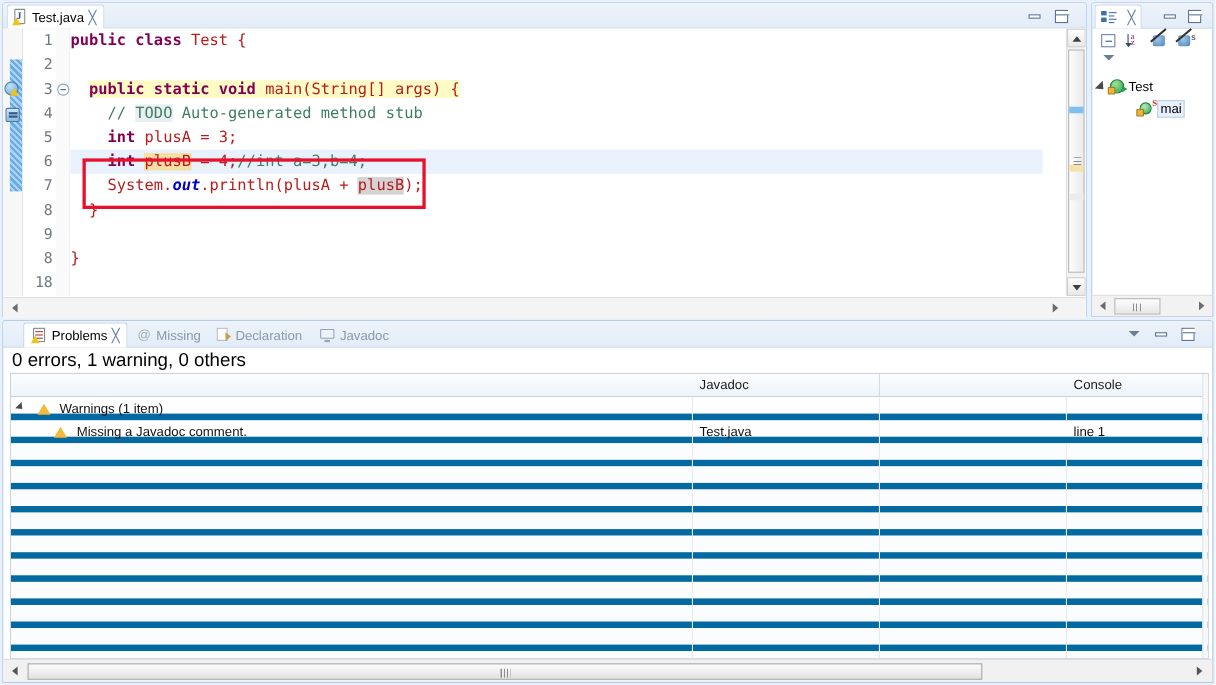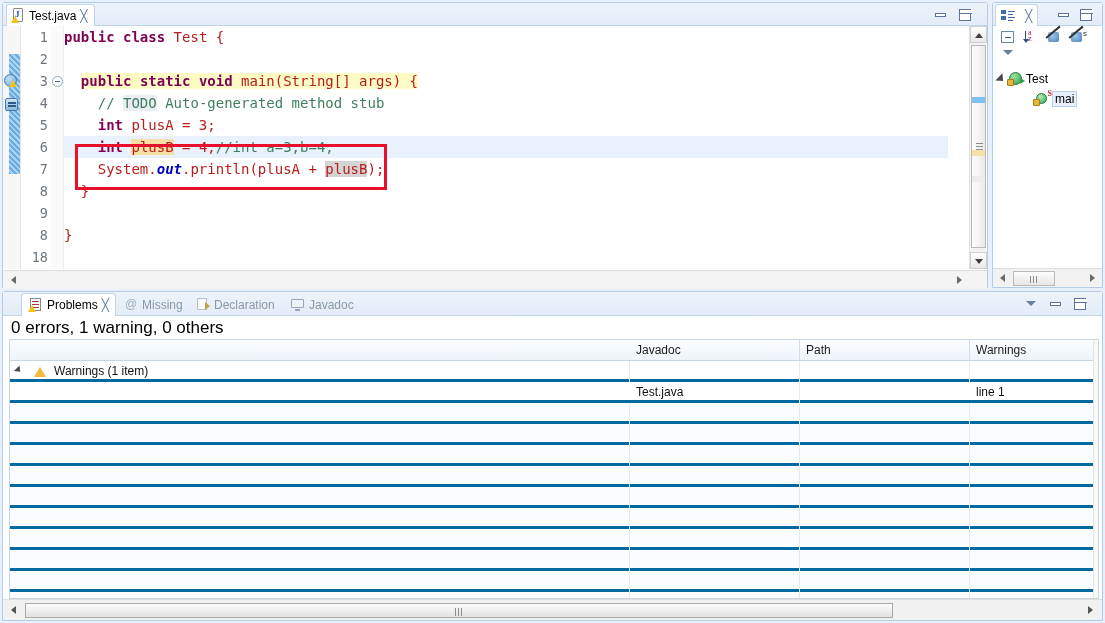--- a/index.html
+++ b/index.html
@@ -505,21 +505,21 @@
   .sort-ind {
     position: absolute; left: 310px; top: 5px;
     width: 0; height: 0;
     border-left: 4px solid transparent;
     border-right: 4px solid transparent;
     border-bottom: 5px solid #9aa8b6;
   }
   #ptable-body { position: relative; }
   .ptrow {
     position: relative; height: 21px; line-height: 21px;
-    border-bottom: 3px solid #0369a1;
+    border-bottom: 6px solid #0369a1;
     white-space: nowrap;
   }
   .ptrow.empty { background: #fbfcfd; }
   .pcell {
     position: absolute; top: 0; height: 21px;
     padding-left: 6px; font-size: 12px; color: #111;
     overflow: hidden; white-space: nowrap;
     border-right: 1px solid #e6ebf0;
   }
   .warn-tri-small {
@@ -762,43 +762,45 @@
         </div>
     </div>
 
     <div id="problems-summary">0 errors, 1 warning, 0 others</div>
 
     <div id="problems-table">
       <div id="ptable-head">
         <div class="pth" style="left:620px;width:170px;">
           <span>Javadoc</span>
         </div>
-        <div class="pth" style="left:790px;width:170px;">
-          <span>Path</span>
-        </div>
         <div class="pth" style="left:960px;width:125px;">
-          <span>Warnings</span>
+          <span>Console</span>
         </div>
       </div>
 
       <div id="ptable-body">
 
         <div class="ptrow">
           <div class="pcell" style="left:0;width:620px;">
             <span class="tri-collapse-sm"></span>
             <span style="display:inline-block;width:6px;"></span>
             <span class="warn-tri-small"></span>
             <span style="margin-left:5px;">Warnings (1 item)</span>
           </div>
           <div class="pcell" style="left:620px;width:170px;"></div>
           <div class="pcell" style="left:790px;width:170px;"></div>
           <div class="pcell" style="left:960px;width:125px;"></div>
         </div>
 
         <div class="ptrow">
+          <div class="pcell" style="left:0;width:620px;">
+            <span style="display:inline-block;width:30px;"></span>
+            <span class="warn-tri-small"></span>
+            <span style="margin-left:5px;">Missing a Javadoc comment.</span>
+          </div>
           <div class="pcell" style="left:620px;width:170px;">Test.java</div>
           <div class="pcell" style="left:960px;width:125px;">line 1</div>
         </div>
 
         <div id="empty-rows">
             <div class="ptrow empty">
               <div class="pcell" style="left: 0px; width: 620px;">&nbsp;</div>
               <div class="pcell" style="left: 620px; width: 170px;">&nbsp;</div>
               <div class="pcell" style="left: 790px; width: 170px;">&nbsp;</div>
               <div class="pcell" style="left: 960px; width: 125px;">&nbsp;</div>

